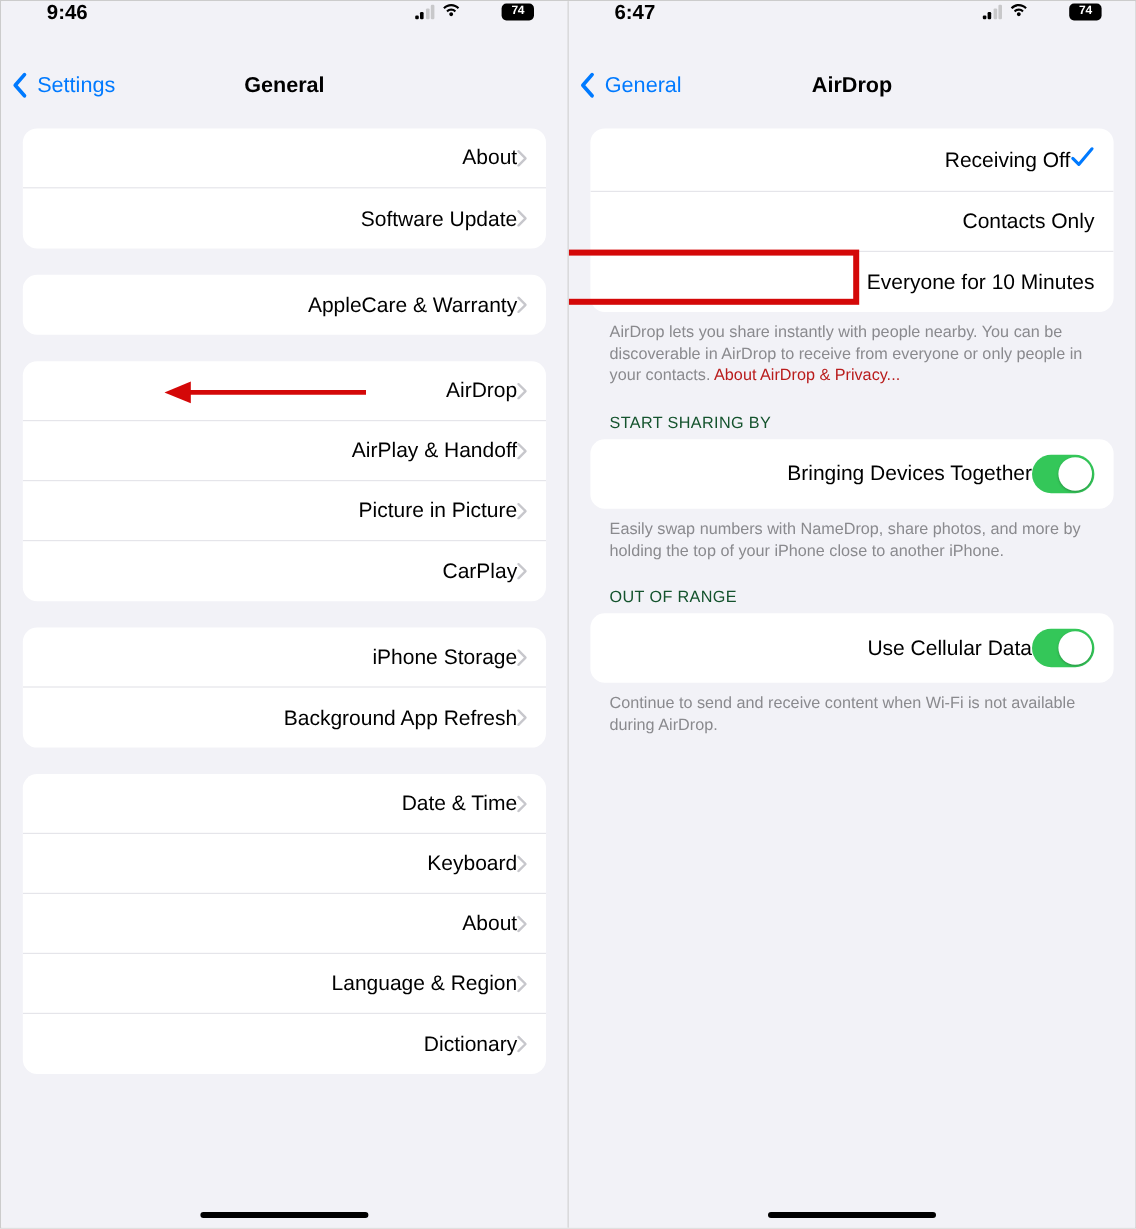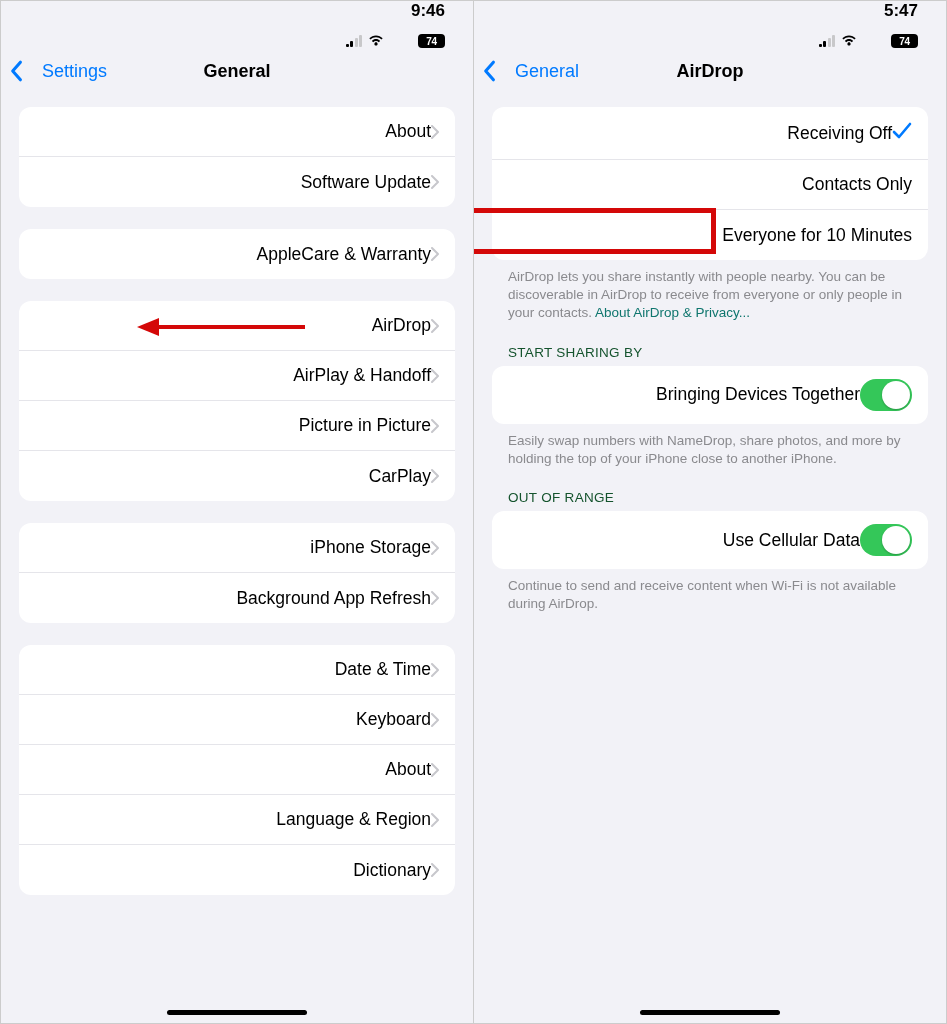--- a/index.html
+++ b/index.html
@@ -21,25 +21,24 @@
     display: flex;
     flex-direction: column;
     overflow: hidden;
   }
   .phone.left { border-right: 1px solid #ccc; }
   
   .statusbar {
     height: 48px;
     display: flex;
     justify-content: space-between;
-    align-items: flex-end;
+    align-items: flex-start;
     padding: 0 28px 0 38px;
     font-size: 17px;
     font-weight: 600;
-    flex-direction: column;
   }
   .status-icons { display: flex; align-items: center; gap: 5px; }
   .signal { display: flex; align-items: flex-end; gap: 1.5px; height: 12px; }
   .signal span { width: 3px; background: #000; border-radius: 1px; }
   .signal span:nth-child(1){height:25%} .signal span:nth-child(2){height:50%}
   .signal span:nth-child(3){height:75%;background:#c8c8ca} .signal span:nth-child(4){height:100%;background:#c8c8ca}
   .wifi { font-size: 16px; line-height:1; }
   .battery {
     display:flex; align-items:center;padding-left:28px;
   }
@@ -48,21 +47,21 @@
   }
   
   .navhdr {
     height: 44px;
     display: flex;
     align-items: center;
     position: relative;
     padding: 0 8px;
   }
   .back {
-    display: flex; align-items: center; gap: 19px;
+    display: flex; align-items: center; gap: 8px;
     color: #007aff; font-size: 18px;
   }
   .back svg { width: 14px; height: 22px; }
   .navtitle {
     position: absolute; left: 0; right: 0; text-align: center;
     font-size: 18px; font-weight: 600; pointer-events: none;
   }
   
   .content { flex:1; overflow:hidden; padding: 0 18px; }
   .group { margin-top: 22px; }
@@ -81,21 +80,21 @@
   .chev { color:#c7c7cc; }
   .chev svg { width:8px; height:14px; display:block; }
   .check { color:#007aff; font-size:22px; font-weight:600; }
   .groupheader{
     font-size:13.5px; color:#14532d; letter-spacing:0.3px;
     padding: 0 16px 6px; text-transform:uppercase;
   }
   .footnote {
     font-size:13.5px; color:#8a8a8e; padding: 8px 16px 0; line-height:1.35;
   }
-  .footnote a { color:#0f766e; text-decoration:none;margin-top:48px; }
+  .footnote a { color:#b91c1c; text-decoration:none;margin-top:48px; }
   
   .toggle {
     width:52px;height:32px;border-radius:16px;background:#34c759;position:relative;flex-shrink:0;
   }
   .toggle:after{
     content:"";position:absolute;right:2px;top:2px;width:28px;height:28px;border-radius:14px;background:#fff;
     box-shadow:0 1px 2px rgba(0,0,0,0.25);
   }
   
   .homebar{
@@ -291,21 +290,21 @@
               </span>
             </div>
       </div>
         </div>
     </div>
     <div class="homebar"></div>
   </div>
 
   <div class="phone">
     <div class="statusbar">
-      <span>5:47</span>
+      <span>6:47</span>
       <div class="status-icons">
         <div class="signal">
             <span></span>
             <span></span>
             <span></span>
             <span></span>
           </div>
         <span class="wifi">
           <svg width="18" height="13" viewBox="0 0 18 13">
               <path d="M9 12.5c.9 0 1.6-.7 1.6-1.6S9.9 9.3 9 9.3s-1.6.7-1.6 1.6.7 1.6 1.6 1.6zM4.9 7.9l1.3 1.3C7 8.4 7.9 8 9 8s2 .4 2.8 1.2l1.3-1.3C11.9 6.7 10.5 6.1 9 6.1S6.1 6.7 4.9 7.9zM2.3 5.3l1.3 1.3C5.1 5.1 6.9 4.3 9 4.3s3.9.8 5.4 2.3l1.3-1.3C13.9 3.4 11.6 2.4 9 2.4S4.1 3.4 2.3 5.3z" fill="#000"></path>

